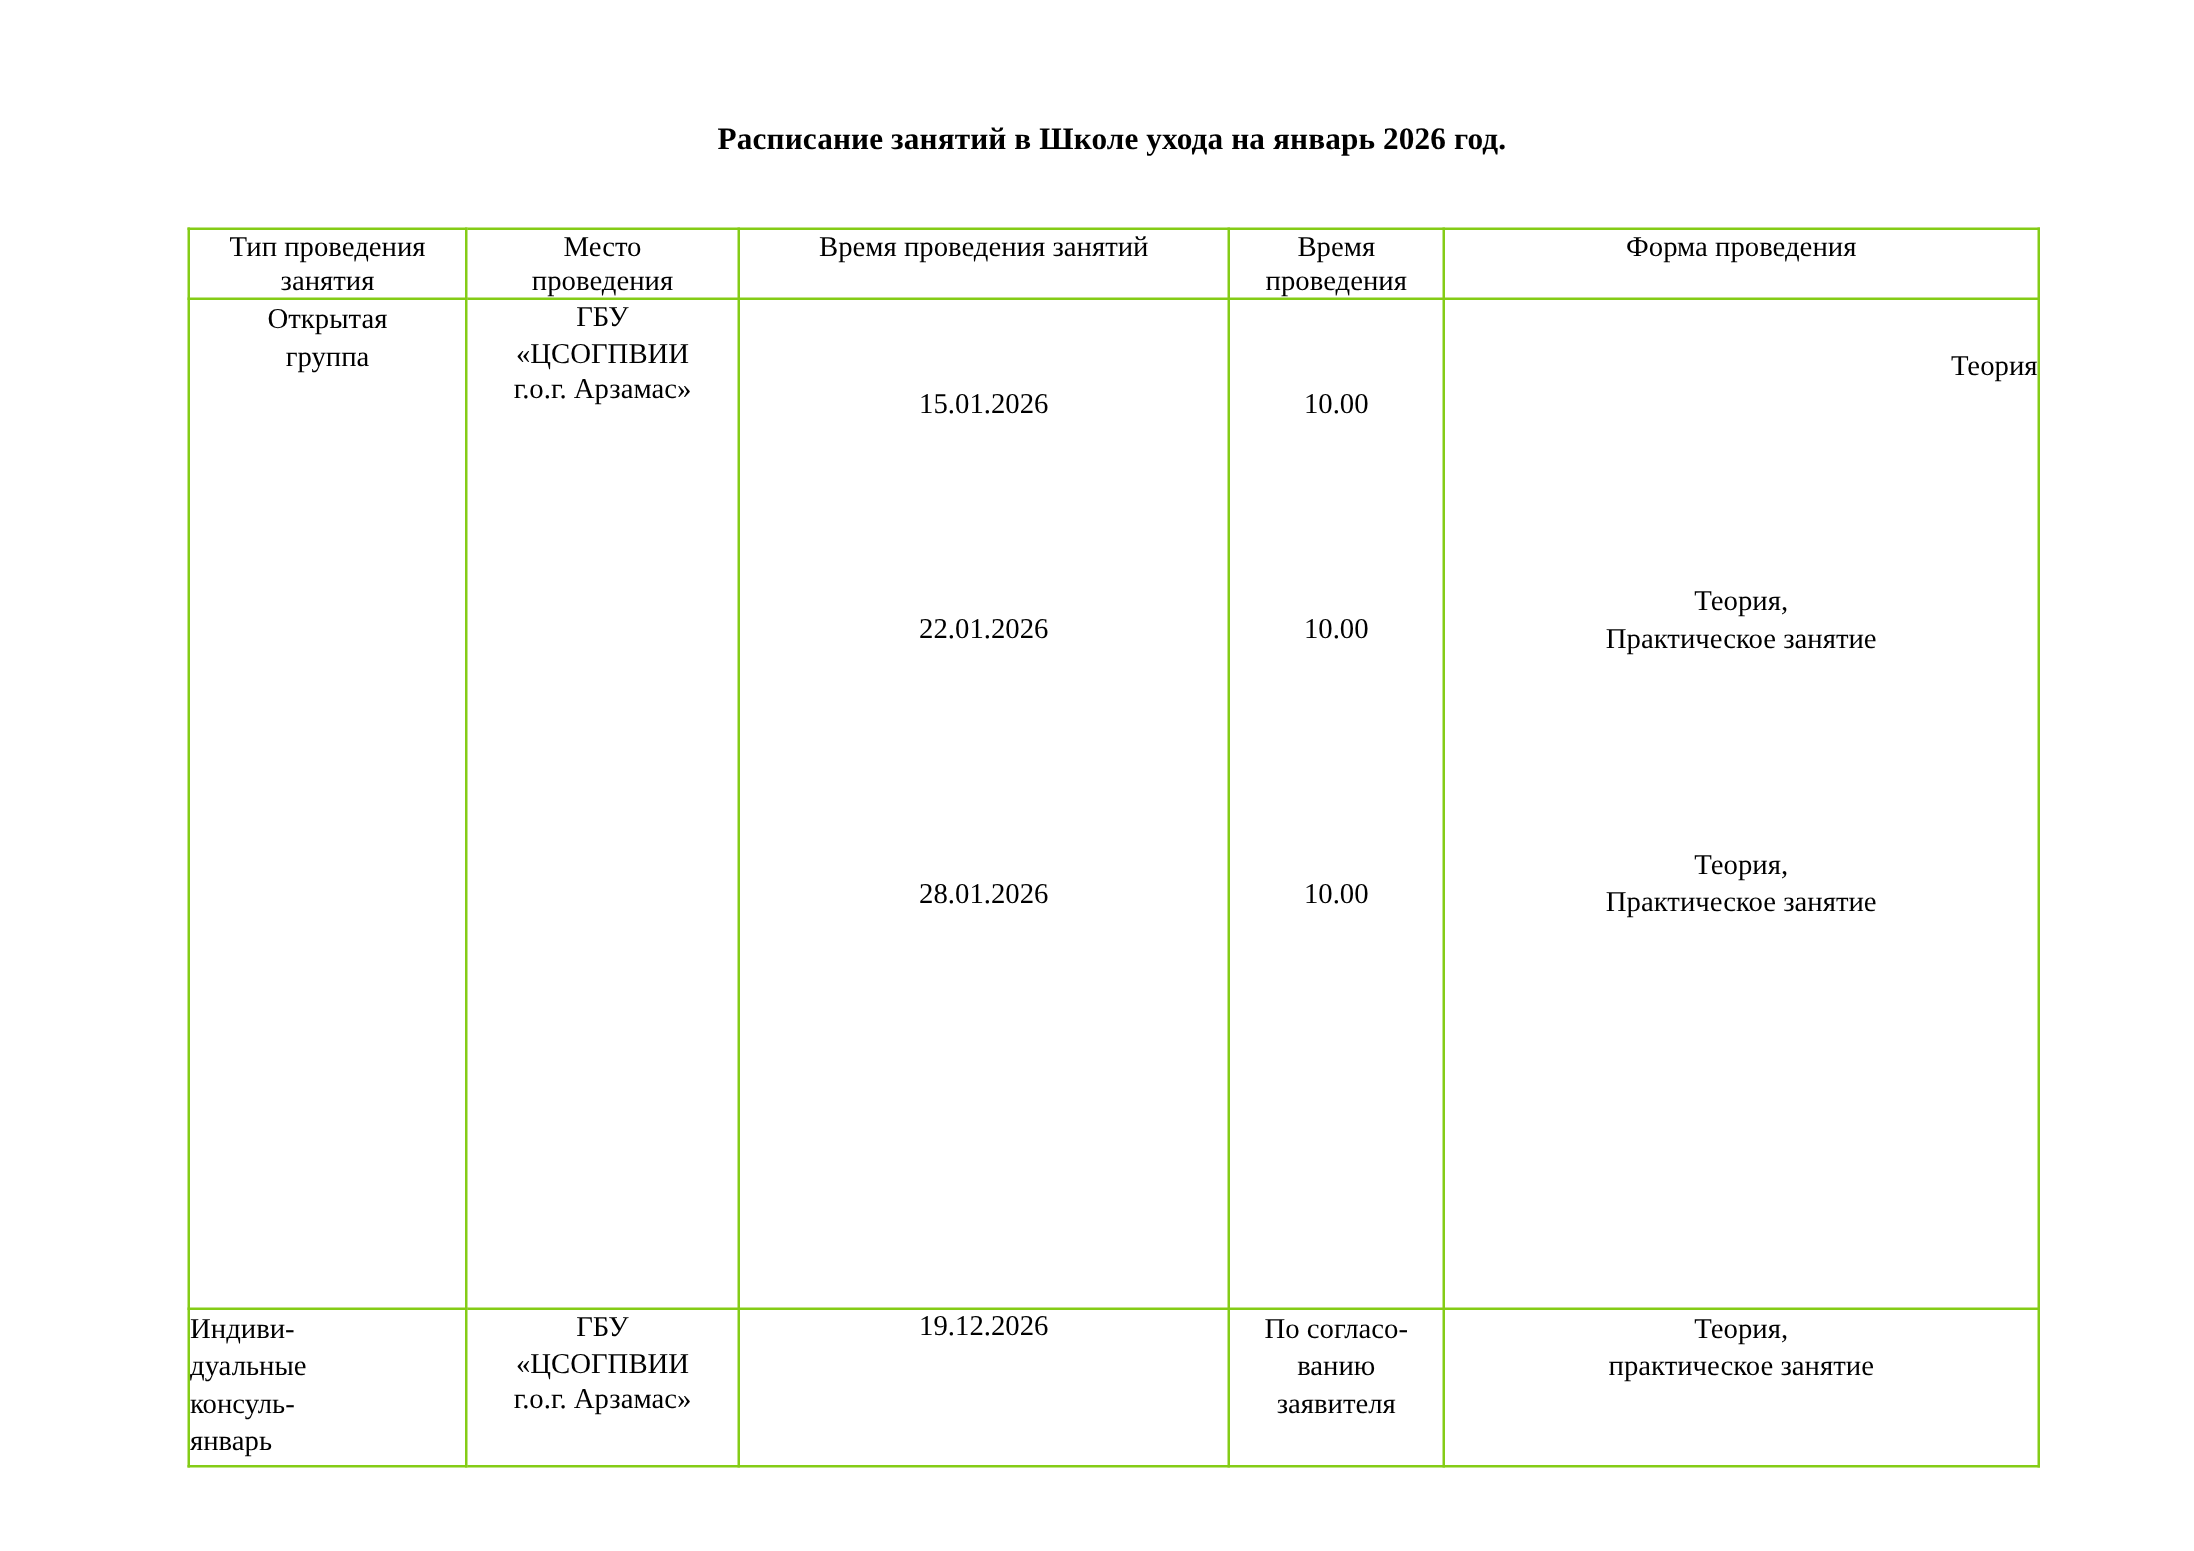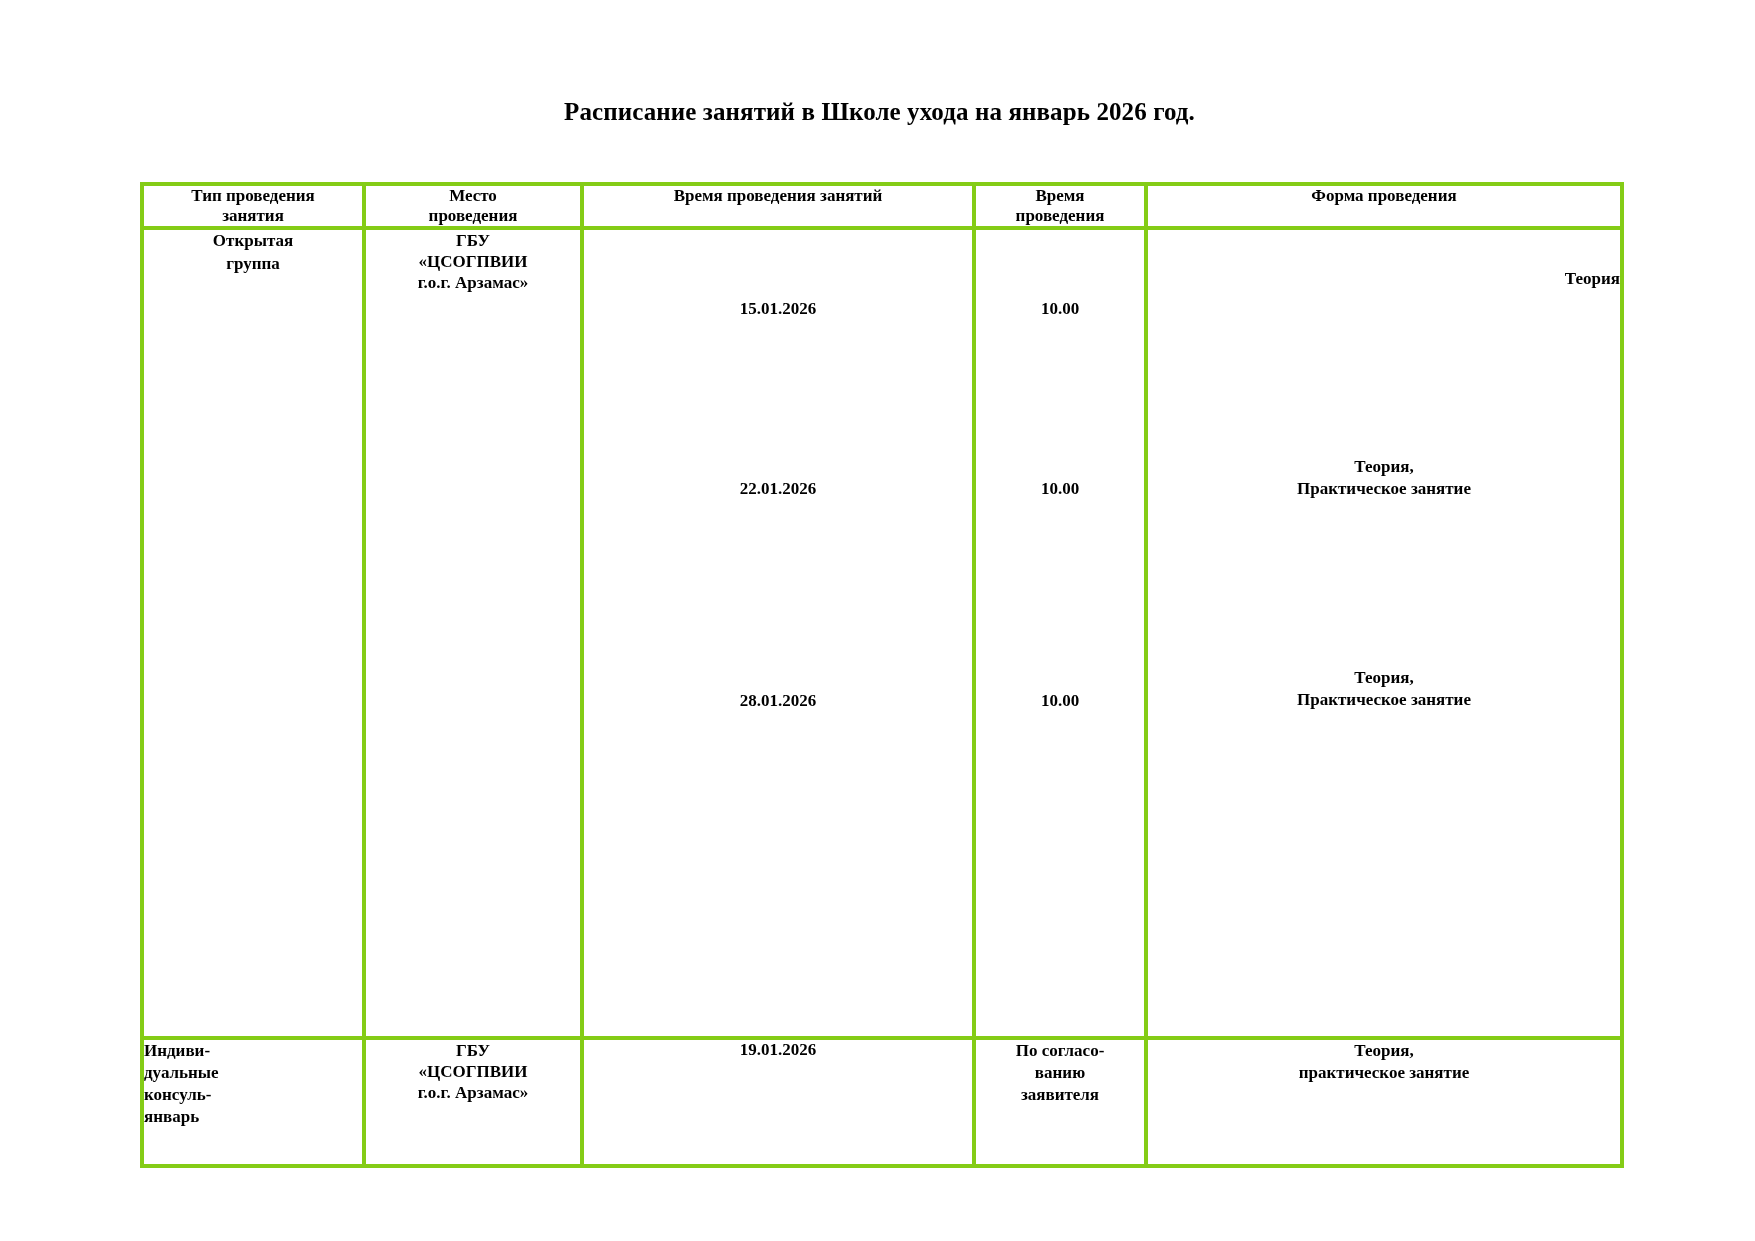--- a/index.html
+++ b/index.html
@@ -10,21 +10,21 @@
   body {
     width: 1755px;
     height: 1241px;
     font-family: "Liberation Serif", serif;
     color: #000000;
     position: relative;
     overflow: hidden;
   }
   .page {
     position: absolute;
-    left: 2px;
+    left: 12px;
     top: 0;
     width: 1431px;
     height: 1241px;
     padding-left: 45px;
   }
   .doc-title {
     position: absolute;
     left: 0;
     top: 98px;
     width: 1755px;
@@ -36,24 +36,24 @@
   table.schedule {
     position: absolute;
     left: 138px;
     top: 182px;
     width: 1480px;
     border-collapse: collapse;
     table-layout: fixed;
   }
   table.schedule td,
   table.schedule th {
-    border: 4px solid #84cc16;
+    border: 2px solid #84cc16;
     vertical-align: top;
-    font-weight: bold;
-    font-size: 17px;
+    font-weight: normal;
+    font-size: 23px;
     padding: 0;
   }
   .hcell {
     text-align: center;
     padding: 8px 4px 10px 4px;
     line-height: 1.18;
     font-size: 23px;
   }
   .col-type   { width: 222px; }
   .col-place  { width: 218px; }
@@ -201,21 +201,21 @@
           <span class="nowrapline">Индиви-</span>
           <span class="nowrapline">дуальные</span>
           <span class="nowrapline">консуль-</span>
           <span class="nowrapline">январь</span>
         </td>
         <td class="cell-ind-place">
           <span class="nowrapline">ГБУ</span>
           <span class="nowrapline">«ЦСОГПВИИ</span>
           <span class="nowrapline">г.о.г. Арзамас»</span>
         </td>
-        <td class="cell-ind-date">19.01.2026</td>
+        <td class="cell-ind-date">19.12.2026</td>
         <td class="cell-ind-time">
           <span class="nowrapline">По согласо-</span>
           <span class="nowrapline">ванию</span>
           <span class="nowrapline">заявителя</span>
         </td>
         <td class="cell-ind-form">
           <span class="nowrapline">Теория,</span>
           <span class="nowrapline">практическое занятие</span>
         </td>
       </tr>

